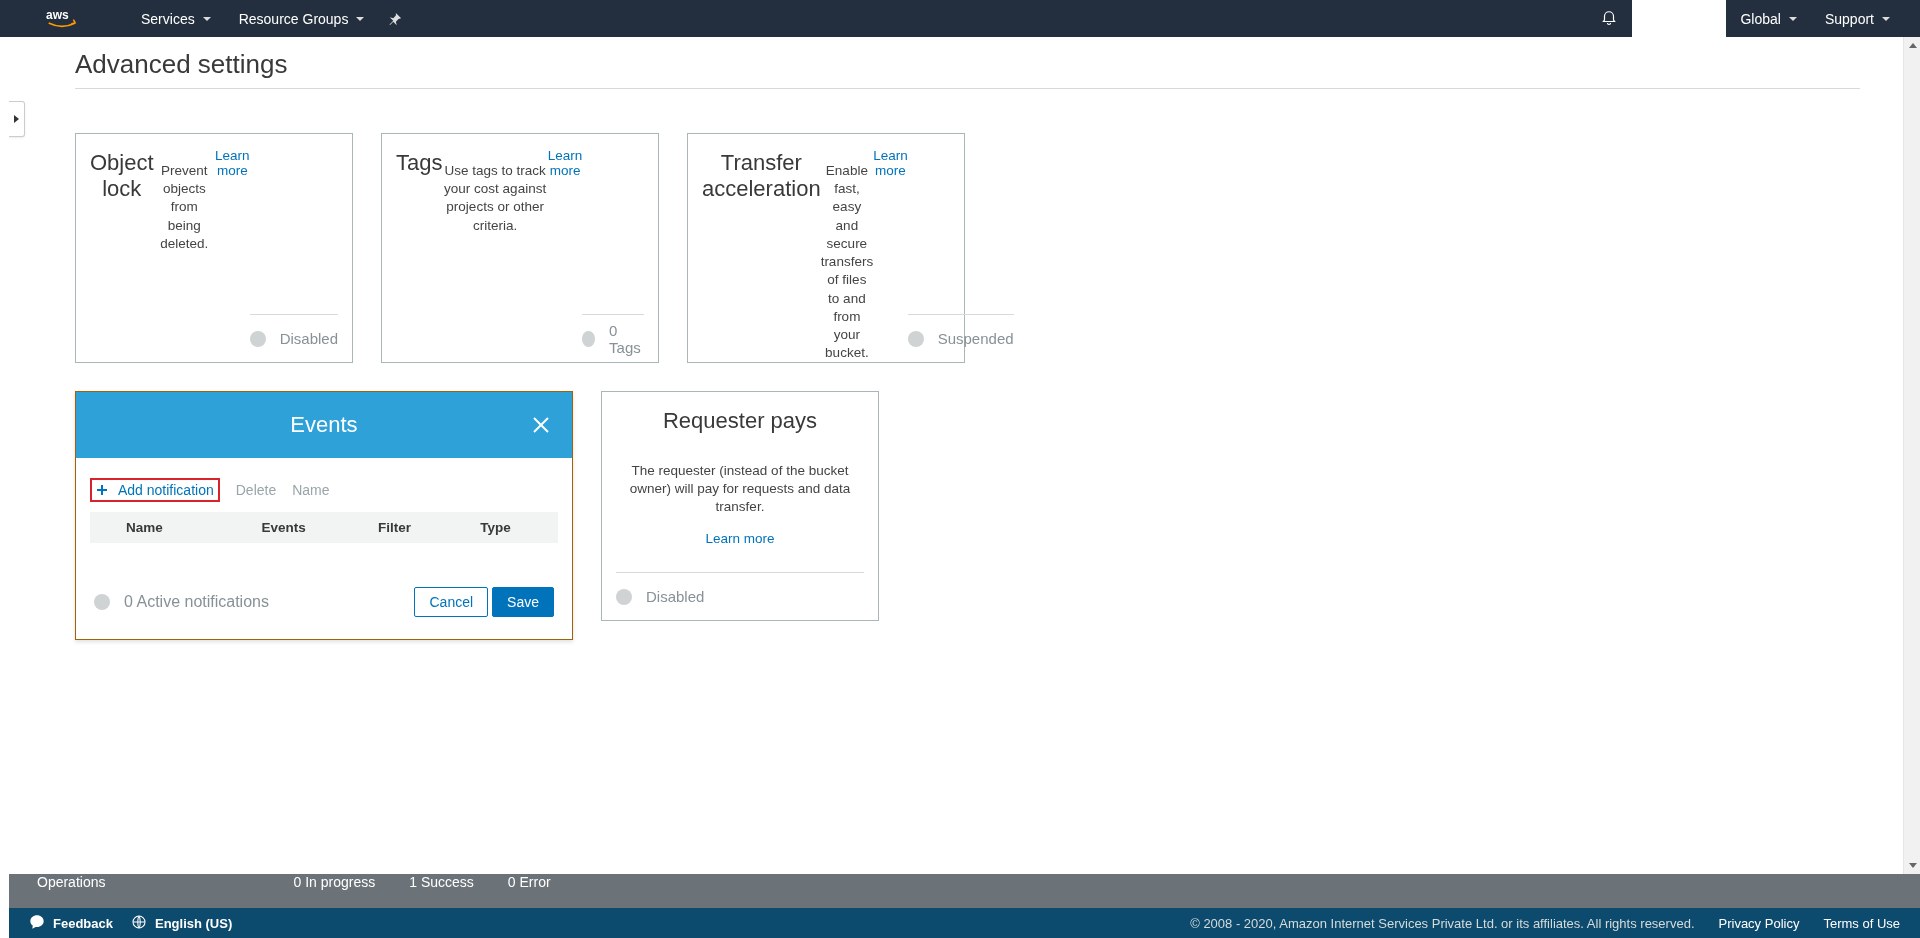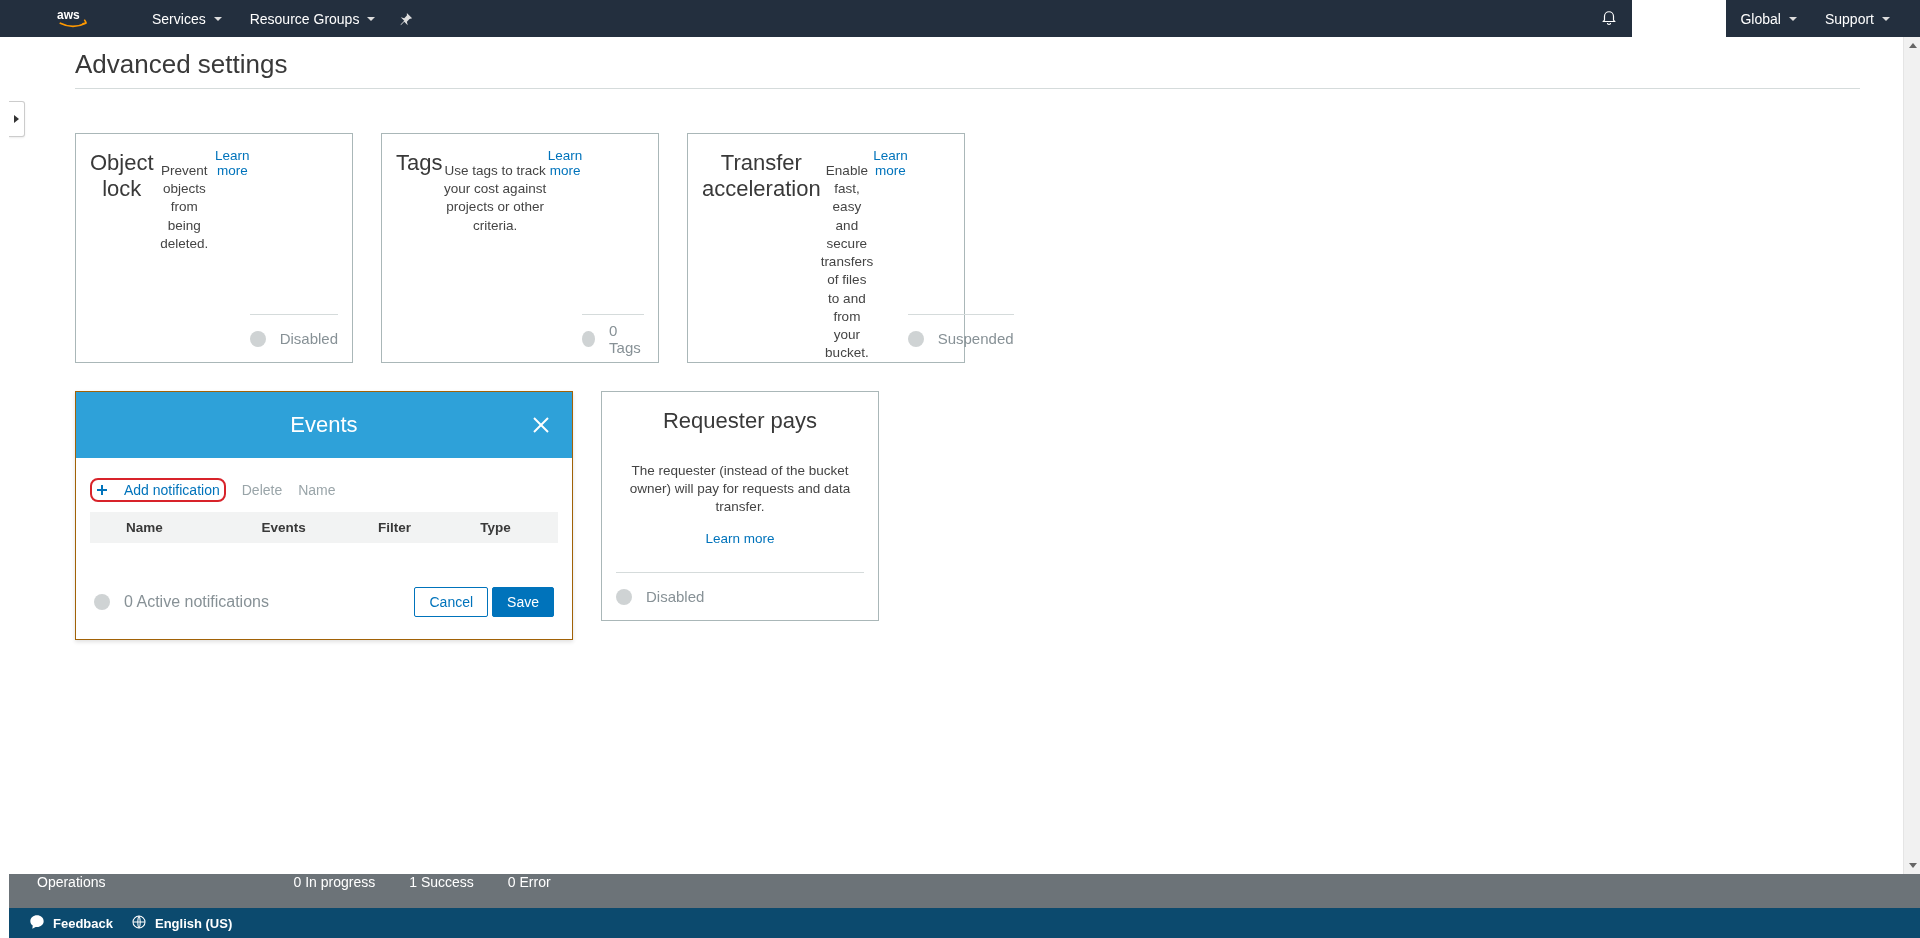--- a/index.html
+++ b/index.html
@@ -17,21 +17,21 @@
   
   .top-nav {
     height: 37px;
     background: #232f3e;
     display: flex;
     align-items: center;
     color: #fff;
     padding: 0 16px;
   }
   .aws-logo {
-    margin-left: 40px;
+    margin-left: 29px;
     margin-right: 40px;
     display: flex;
     align-items: flex-end;
   }
   .aws-logo svg { width: 42px; height: 24px; }
   .nav-item {
     display: flex;
     align-items: center;
     gap: 8px;
     padding: 0 14px;
@@ -215,25 +215,24 @@
   .events-toolbar {
     display: flex;
     align-items: center;
     gap: 16px;
     padding: 6px 0 10px 0;
     font-size: 14px;
   }
   .add-notif {
     display: flex;
     align-items: center;
-    gap: 16px;
+    gap: 10px;
     color: #0073bb;
     cursor: pointer;
     padding: 4px 6px;
-    border-radius: 8px;
   }
   .highlight-box {
     border: 2px solid #d8232a;
     padding: 2px 4px;
   }
   .disabled-link {
     color: #9aa5a9;
   }
   .events-table-head {
     background: #f2f3f3;
@@ -593,13 +592,18 @@
   </div>
   <div class="lang">
     <span>
       <svg width="16" height="16" viewBox="0 0 24 24" fill="none" stroke="#fff" stroke-width="1.6">
           <circle cx="12" cy="12" r="9"></circle>
           <path d="M3 12h18M12 3c2.5 3 2.5 15 0 18M12 3c-2.5 3-2.5 15 0 18"></path>
         </svg>
     </span>
     <span style="font-weight:700;">English (US)</span>
   </div>
+  <div class="right">
+    <span class="copy">© 2008 - 2020, Amazon Internet Services Private Ltd. or its affiliates. All rights reserved.</span>
+    <span class="link">Privacy Policy</span>
+    <span class="link">Terms of Use</span>
+  </div>
 </div>
 
 </body></html>

